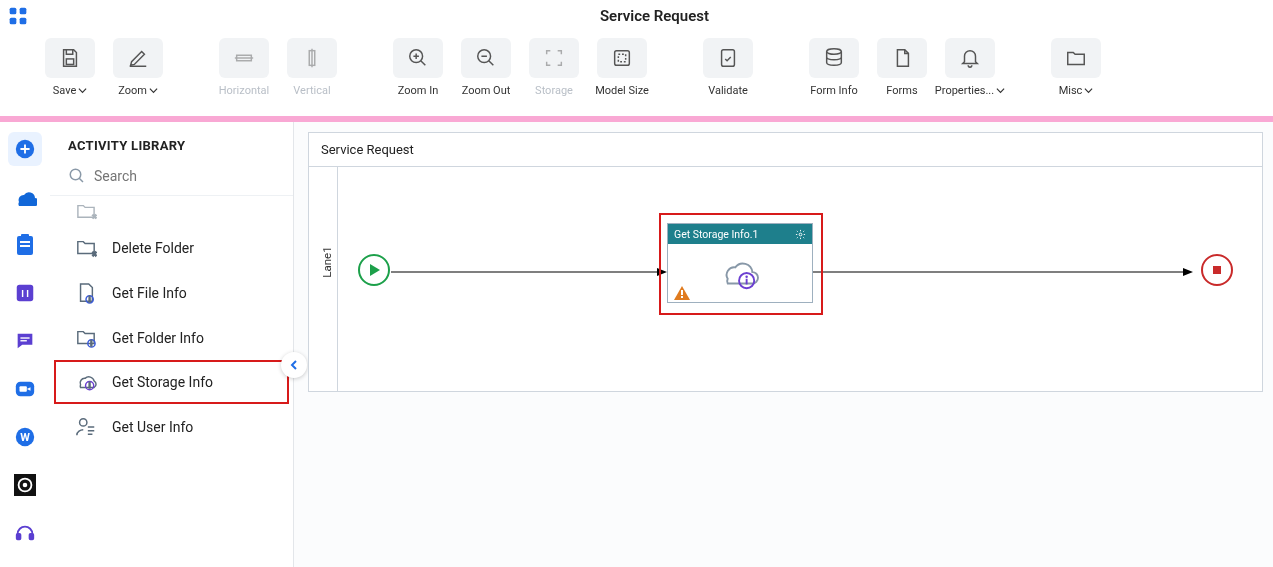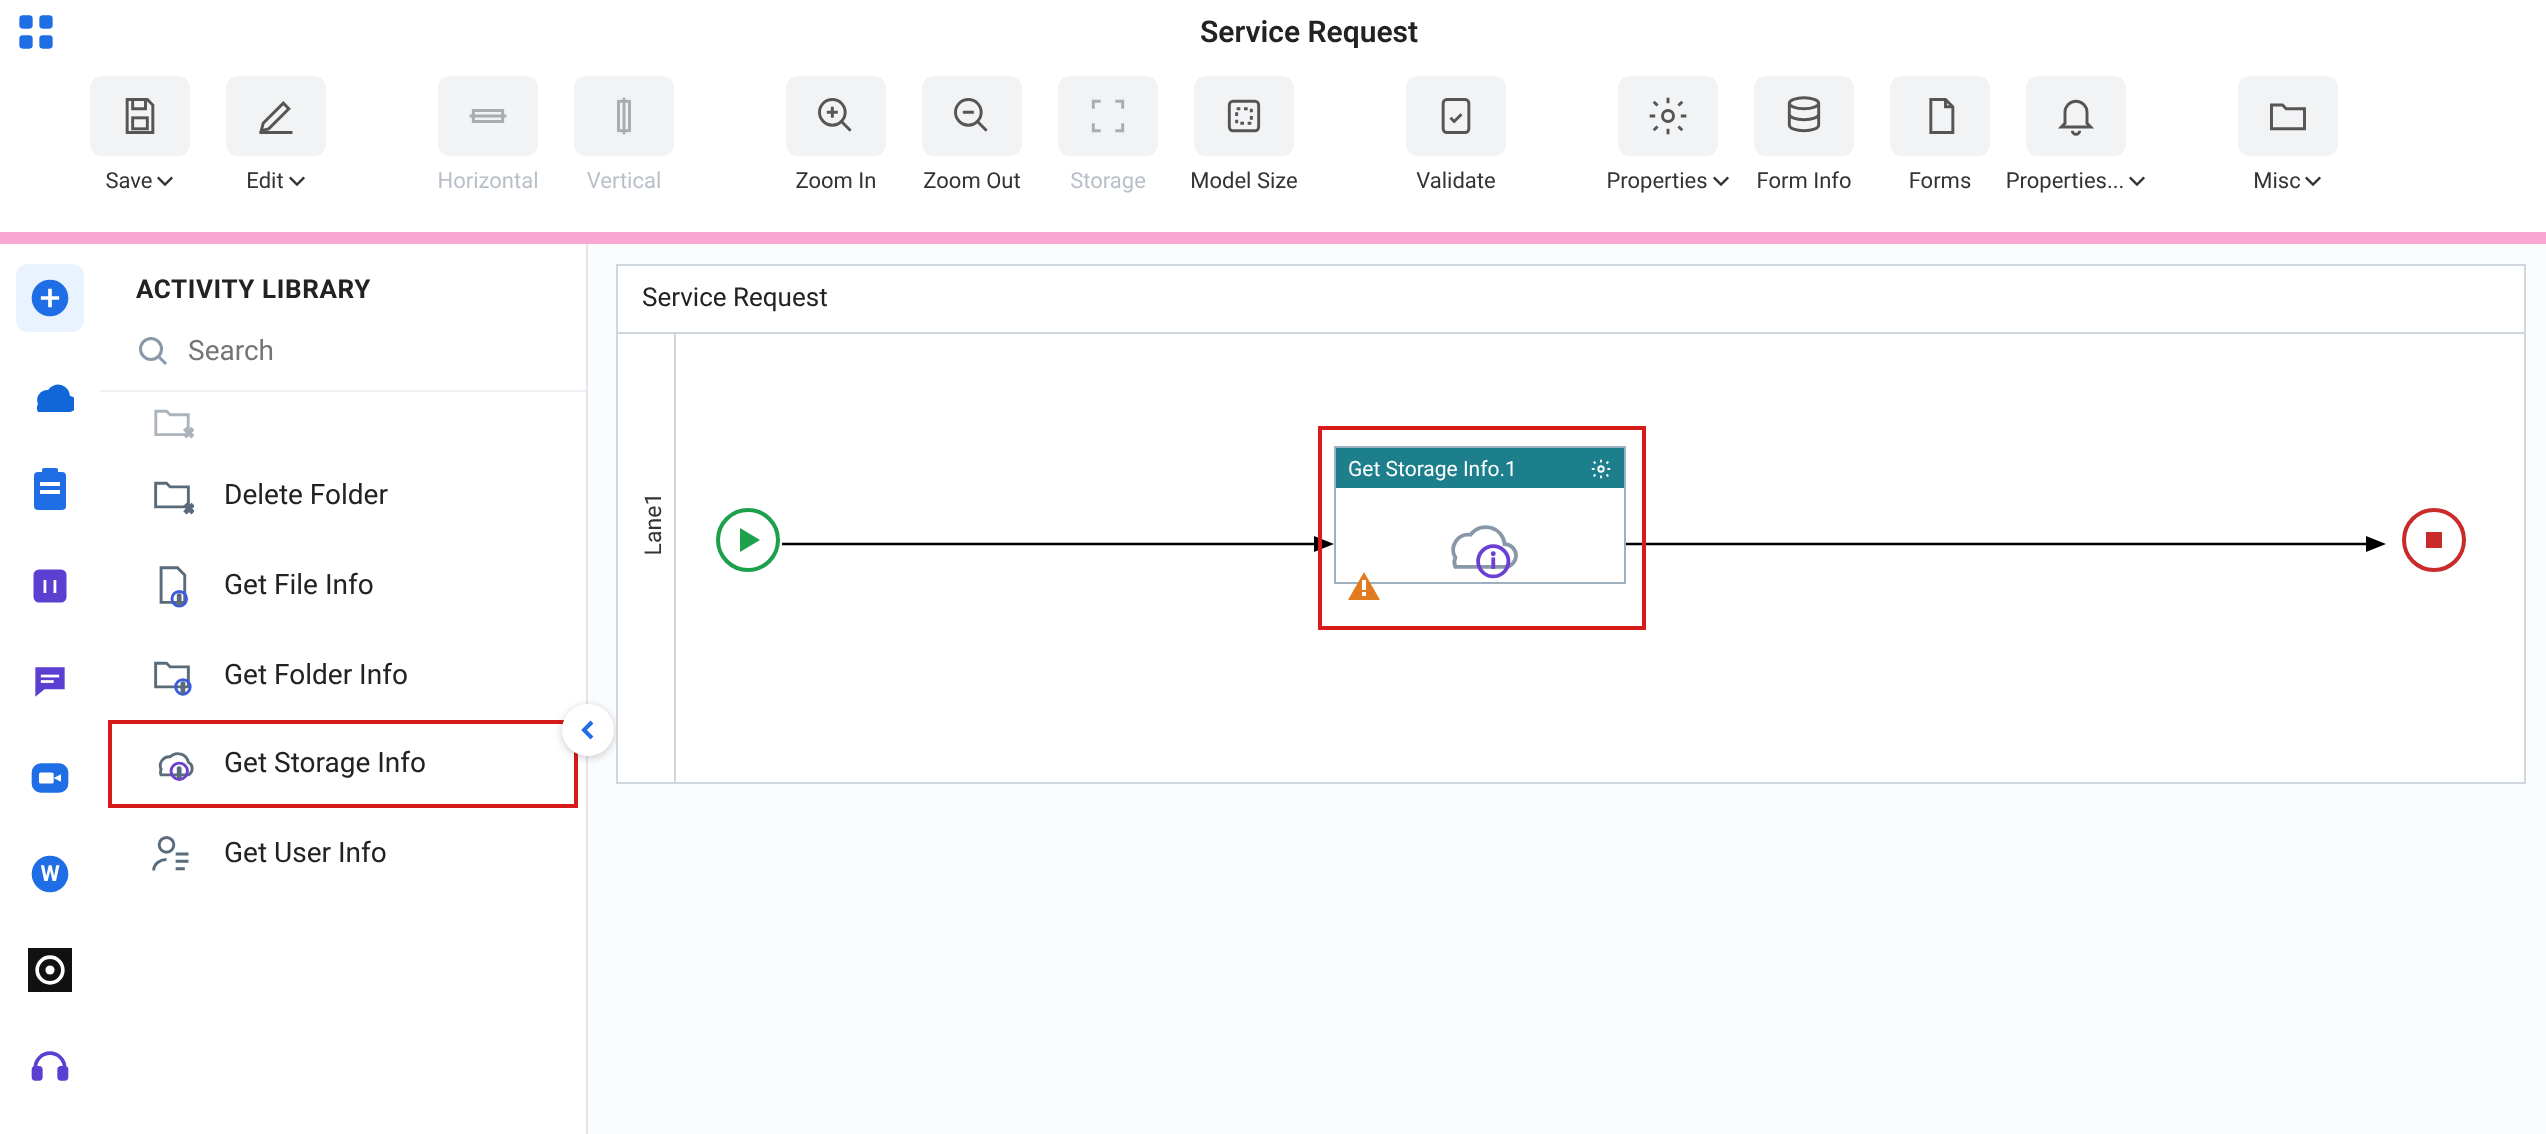--- a/index.html
+++ b/index.html
@@ -27,21 +27,21 @@
   .act-item .aicon { width:24px; display:flex; justify-content:center; }
   .act-item.highlighted { border:2px solid #d71a1a; }
   .collapse-handle { position:absolute; right:-14px; top:230px; width:26px; height:26px; border-radius:50%; background:#fff; box-shadow:0 1px 4px rgba(0,0,0,.2); display:flex; align-items:center; justify-content:center; cursor:pointer; }
   .canvas-wrap { flex:1; padding:10px 10px 10px 14px; background:#fbfcfd; }
   .canvas { position:relative; width:100%; height:260px; border:1px solid #cfd6de; background:#fff; }
   .canvas-header { height:34px; border-bottom:1px solid #cfd6de; display:flex; align-items:center; padding:0 12px; font-size:13px; color:#222; }
   .lane-label { position:absolute; left:2px; top:50%; transform:translateY(-50%) rotate(-90deg); transform-origin:center; font-size:11.5px; color:#333; }
   .lane-divider { position:absolute; left:28px; top:34px; bottom:0; width:1px; background:#cfd6de; }
   .node-start { position:absolute; left:48px; top:120px; width:34px; height:34px; }
   .node-end { position:absolute; right:28px; top:120px; width:34px; height:34px; }
-  .node-activity { position:absolute; left:358px; top:90px; width:146px; height:69px; border:1px solid #9eb0bf; background:#fff; }
+  .node-activity { position:absolute; left:358px; top:90px; width:146px; height:80px; border:1px solid #9eb0bf; background:#fff; }
   .node-activity .hdr { height:20px; background:#1e7f8c; color:#fff; font-size:10.5px; display:flex; align-items:center; justify-content:space-between; padding:0 6px; }
   .node-activity .bdy { height:60px; display:flex; align-items:center; justify-content:center; position:relative; }
   .warn-icon { position:absolute; left:6px; bottom:4px; }
   .highlight-box { position:absolute; left:350px; top:80px; width:164px; height:102px; border:2px solid #d71a1a; pointer-events:none; }
   svg { display:block; }
   .arrow-line { stroke:#000; stroke-width:1.2; fill:none; }
   .arrow-head { fill:#000; }
 </style>
 </head>
 <body>
@@ -75,21 +75,21 @@
       </div>
   </div>
   <div class="tbtn">
     <div class="iconbox">
         <svg width="22" height="22" viewBox="0 0 24 24" fill="none" stroke="#555" stroke-width="1.6">
           <path d="M4 20l4-1 11-11-3-3L5 16z"></path>
           <path d="M3 21h18"></path>
         </svg>
       </div>
     <div class="lbl">
-        <span>Edit</span>
+        <span>Zoom</span>
         <svg width="9" height="9" viewBox="0 0 10 10">
           <path d="M1 3l4 4 4-4" stroke="#333" stroke-width="1.3" fill="none"></path>
         </svg>
       </div>
   </div>
   <div class="tspacer"></div>
   <div class="tbtn disabled">
     <div class="iconbox">
         <svg width="22" height="22" viewBox="0 0 24 24" fill="none" stroke="#555" stroke-width="1.6">
           <rect x="4" y="9" width="16" height="6"></rect>
@@ -147,34 +147,20 @@
   <div class="tbtn">
     <div class="iconbox">
         <svg width="22" height="22" viewBox="0 0 24 24" fill="none" stroke="#555" stroke-width="1.6">
           <rect x="5" y="3" width="14" height="18" rx="2"></rect>
           <path d="M9 13l2 2 4-4"></path>
         </svg>
       </div>
     <div class="lbl">Validate</div>
   </div>
   <div class="tspacer"></div>
-  <div class="tbtn">
-    <div class="iconbox">
-        <svg width="22" height="22" viewBox="0 0 24 24" fill="none" stroke="#555" stroke-width="1.6">
-          <circle cx="12" cy="12" r="3"></circle>
-          <path d="M12 2v3M12 19v3M4.2 4.2l2.1 2.1M17.7 17.7l2.1 2.1M2 12h3M19 12h3M4.2 19.8l2.1-2.1M17.7 6.3l2.1-2.1"></path>
-        </svg>
-      </div>
-    <div class="lbl">
-        <span>Properties</span>
-        <svg width="9" height="9" viewBox="0 0 10 10">
-          <path d="M1 3l4 4 4-4" stroke="#333" stroke-width="1.3" fill="none"></path>
-        </svg>
-      </div>
-  </div>
   <div class="tbtn">
     <div class="iconbox">
         <svg width="22" height="22" viewBox="0 0 24 24" fill="none" stroke="#555" stroke-width="1.6">
           <ellipse cx="12" cy="5" rx="8" ry="3"></ellipse>
           <path d="M4 5v6c0 1.7 3.6 3 8 3s8-1.3 8-3V5M4 11v6c0 1.7 3.6 3 8 3s8-1.3 8-3v-6"></path>
         </svg>
       </div>
     <div class="lbl">Form Info</div>
   </div>
   <div class="tbtn">

